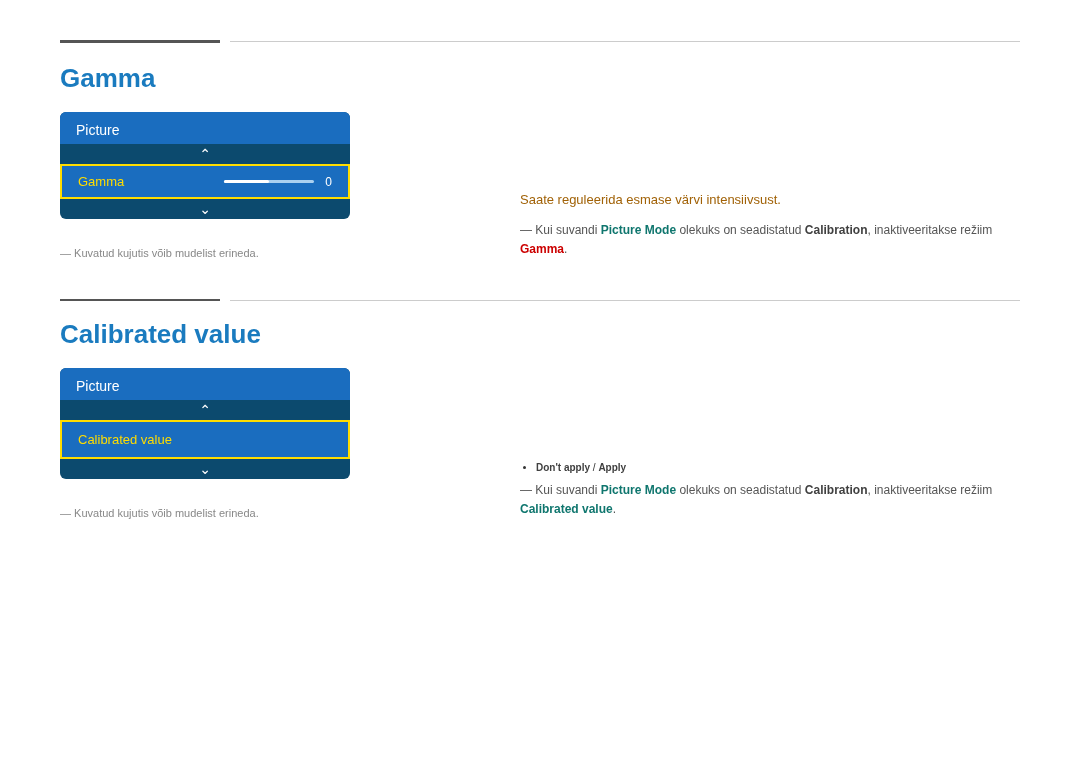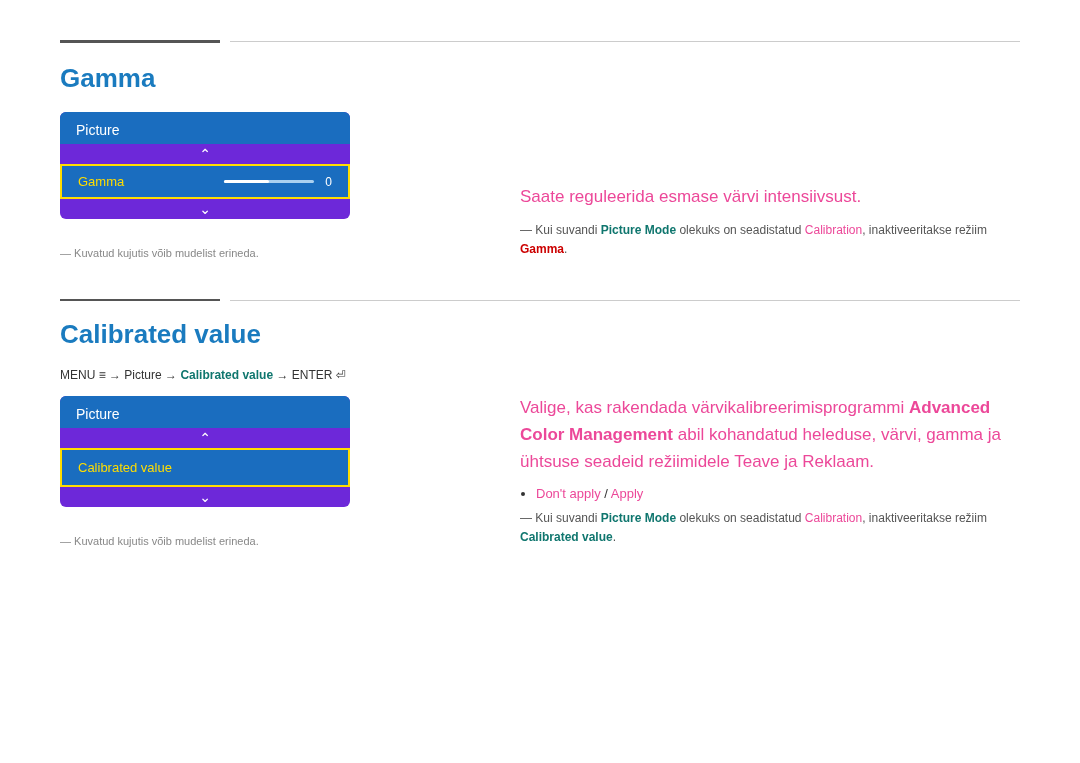--- a/index.html
+++ b/index.html
@@ -54,21 +54,21 @@
       margin-bottom: 18px;
     }
 
     .menu-path {
       font-size: 12px;
       color: #333;
       margin-bottom: 14px;
     }
 
     .picture-box {
-      background: #6d28d9;
+      background: #0c4a6e;
       border-radius: 6px;
       padding: 0;
       width: 290px;
       overflow: hidden;
     }
 
     .picture-box-header {
       background: #1a6dbf;
       color: #fff;
       font-size: 14px;
@@ -148,45 +148,45 @@
     .footnote {
       font-size: 11px;
       color: #888;
       margin-top: 28px;
     }
     .footnote::before {
       content: '— ';
     }
 
     .right-desc {
-      font-size: 17px;
-      color: #ec4899;
+      font-size: 13px;
+      color: #a16207;
       line-height: 1.6;
       margin-bottom: 10px;
     }
 
     .right-note {
       font-size: 12px;
       color: #555;
       line-height: 1.6;
     }
     .right-note::before {
       content: '— ';
     }
 
     .bold { font-weight: bold; }
-    .orange { color: #ec4899; font-weight: normal; }
+    .orange { color: #404040; font-weight: bold; }
     .blue-bold { color: #0f766e; font-weight: bold; }
     .red-bold { color: #cc0000; font-weight: bold; }
 
     .bullet-list {
       margin: 8px 0 8px 16px;
     }
     .bullet-list li {
-      font-size: 13px;
+      font-size: 10px;
       margin-bottom: 4px;
       list-style: disc;
     }
 
     .section-divider {
       display: flex;
       align-items: center;
       margin-bottom: 18px;
       margin-top: 10px;
     }
@@ -245,43 +245,36 @@
 
 <div class="section-divider">
   <div class="section-divider-left"></div>
   <div class="section-divider-right"></div>
 </div>
 
 <div class="section">
   <div class="left-col">
     <div class="section-title">Calibrated value</div>
 
-    <div class="menu-path">
-      <span>MENU ≡</span>
-      <span> → Picture → </span><span class="blue-bold">Calibrated value</span><span> → ENTER ⏎</span>
-    </div>
 
     <div class="picture-box">
       <div class="picture-box-header">
         <span>Picture</span>
       </div>
       <div class="picture-box-arrow">⌃</div>
       <div class="picture-box-row-calibrated">
         <span class="picture-box-row-calibrated-label">Calibrated value</span>
       </div>
       <div class="picture-box-arrow-down">⌄</div>
     </div>
 
     <div class="footnote">Kuvatud kujutis võib mudelist erineda.</div>
   </div>
 
   <div class="right-col">
-    <p class="right-desc">
-      <span>Valige, kas rakendada värvikalibreerimisprogrammi</span> <span class="bold">Advanced Color Management</span> <span>abil kohandatud heleduse, värvi, gamma ja ühtsuse seadeid režiimidele Teave ja Reklaam.</span>
-    </p>
 
     <ul class="bullet-list">
       <li>
         <span class="orange">Don't apply</span><span> / </span><span class="orange">Apply</span>
       </li>
     </ul>
 
 
     <p class="right-note" style="margin-top:6px;">
       <span>Kui suvandi </span><span class="blue-bold">Picture Mode</span><span> olekuks on seadistatud </span><span class="orange">Calibration</span><span>, inaktiveeritakse režiim </span><span class="blue-bold">Calibrated value</span><span>.</span>

